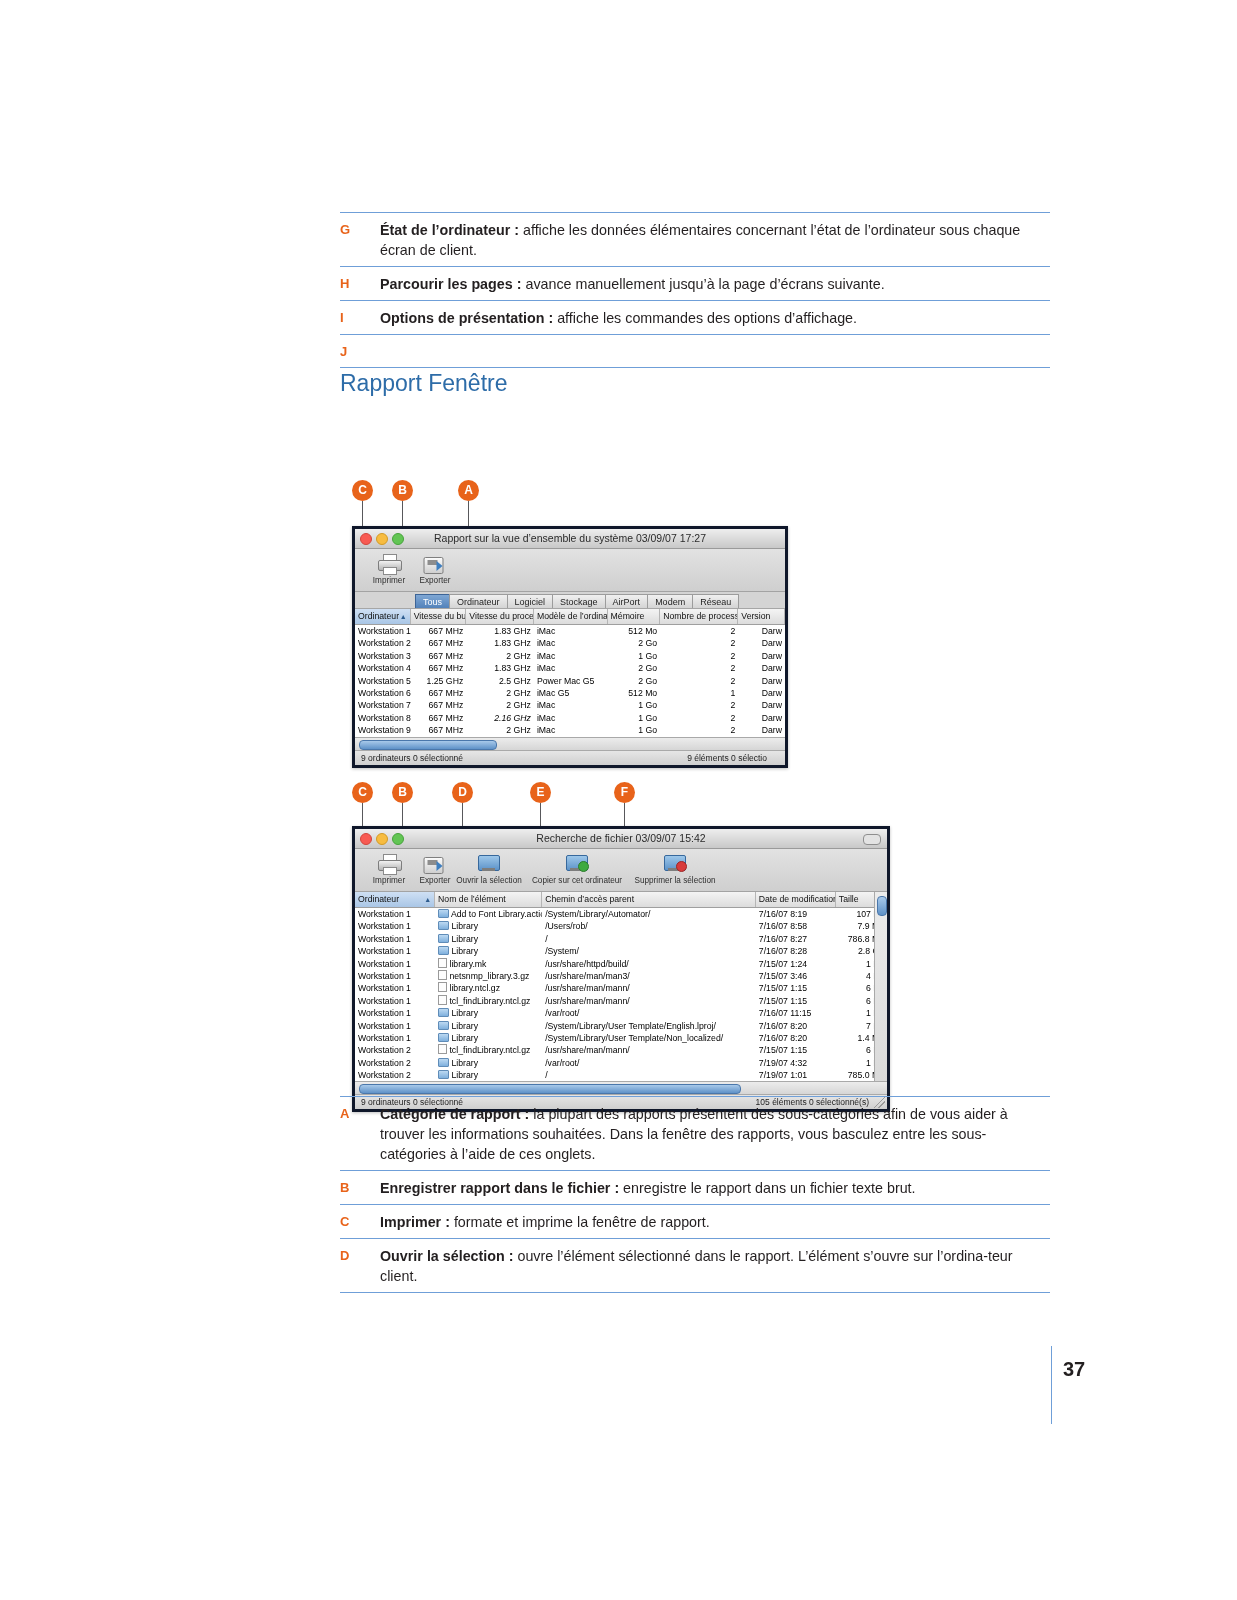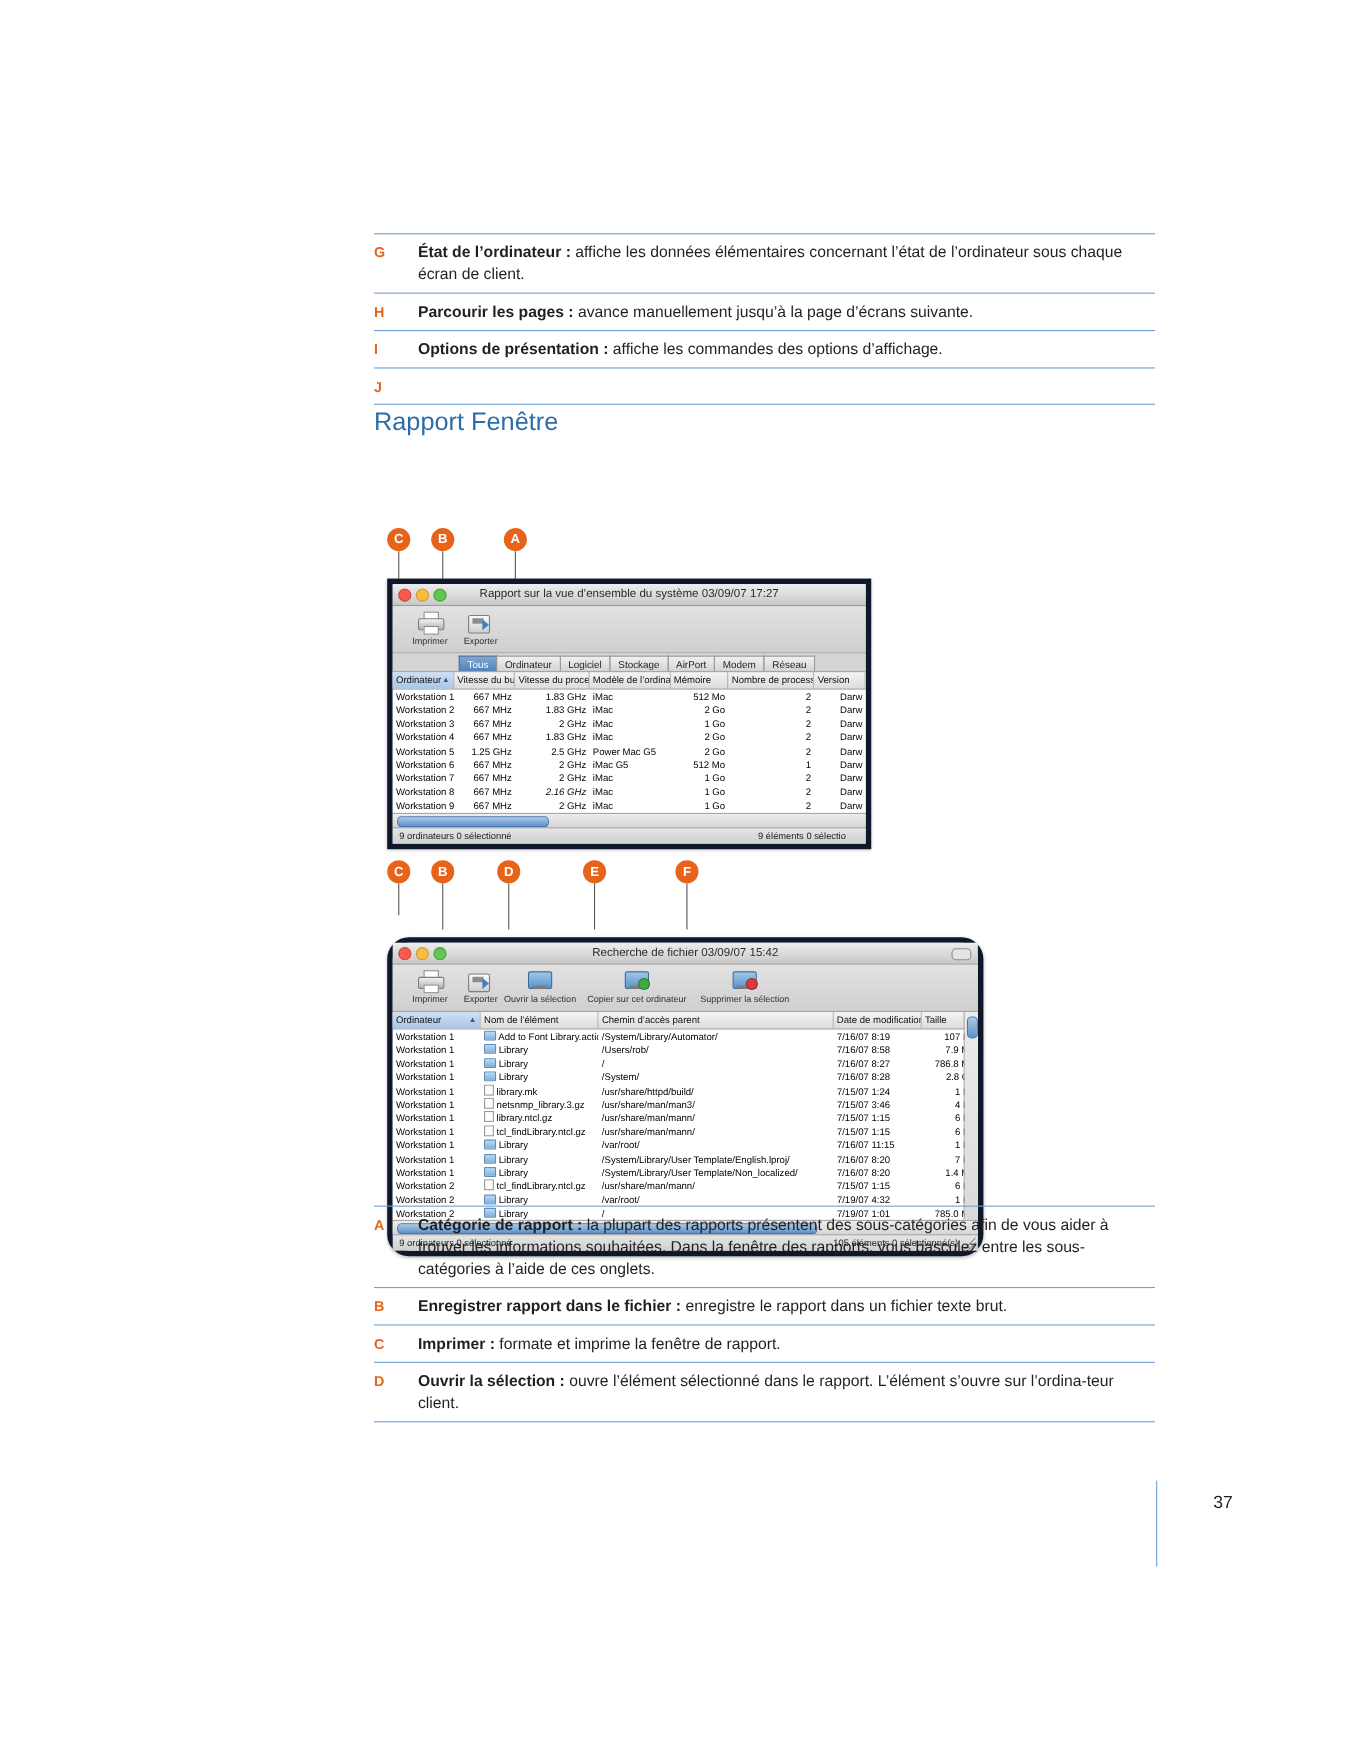--- a/index.html
+++ b/index.html
@@ -89,21 +89,21 @@
   .leader {
     position: absolute;
     width: 1px;
     background: #58585b;
   }
 
   
   .macwin {
     position: absolute;
     background: #d8d8d8;
-    border: 5px solid #0f172a;
+    border: 3px solid #0f172a;
     box-shadow: 0 1px 3px rgba(0,0,0,0.25);
     font-family: "Liberation Sans", sans-serif;
   }
   .titlebar {
     height: 19px;
     background: linear-gradient(to bottom, #eeeeee, #c8c8c8);
     border-bottom: 1px solid #9a9a9a;
     position: relative;
   }
   .title-text {
@@ -392,24 +392,23 @@
     left: 1051px;
     top: 1346px;
     width: 1px;
     height: 78px;
     background: #6f9fd8;
   }
   .pagenum {
     position: absolute;
     left: 1063px;
     top: 1358px;
-    font-size: 16px;
-    font-weight: normal;
+    font-size: 20px;
+    font-weight: bold;
     color: #231f20;
-    margin-left: 40px;
   }
 </style>
 </head>
 <body>
 
 <div class="page">
 
   <div class="deflist" id="top-list" style="top:212px;">
       <div class="defrow">
         <div class="defletter">G</div>
@@ -588,21 +587,21 @@
 
     <div class="callout" style="left:452px; top:782px;">D</div>
     <div class="leader" style="left:462px; top:803px; height:42px;"></div>
 
     <div class="callout" style="left:530px; top:782px;">E</div>
     <div class="leader" style="left:540px; top:803px; height:42px;"></div>
 
     <div class="callout" style="left:614px; top:782px;">F</div>
     <div class="leader" style="left:624px; top:803px; height:42px;"></div>
 
-    <div class="macwin" style="left:352px; top:852px; width:532px;border-radius:20px;">
+    <div class="macwin" style="left:352px; top:826px; width:532px;">
       <div class="titlebar">
         <div class="lights">
           <div class="light l-red"></div>
           <div class="light l-yel"></div>
           <div class="light l-grn"></div>
         </div>
         <div class="title-text">Recherche de fichier  03/09/07 15:42</div>
         <div class="resize-pill"></div>
       </div>
 

